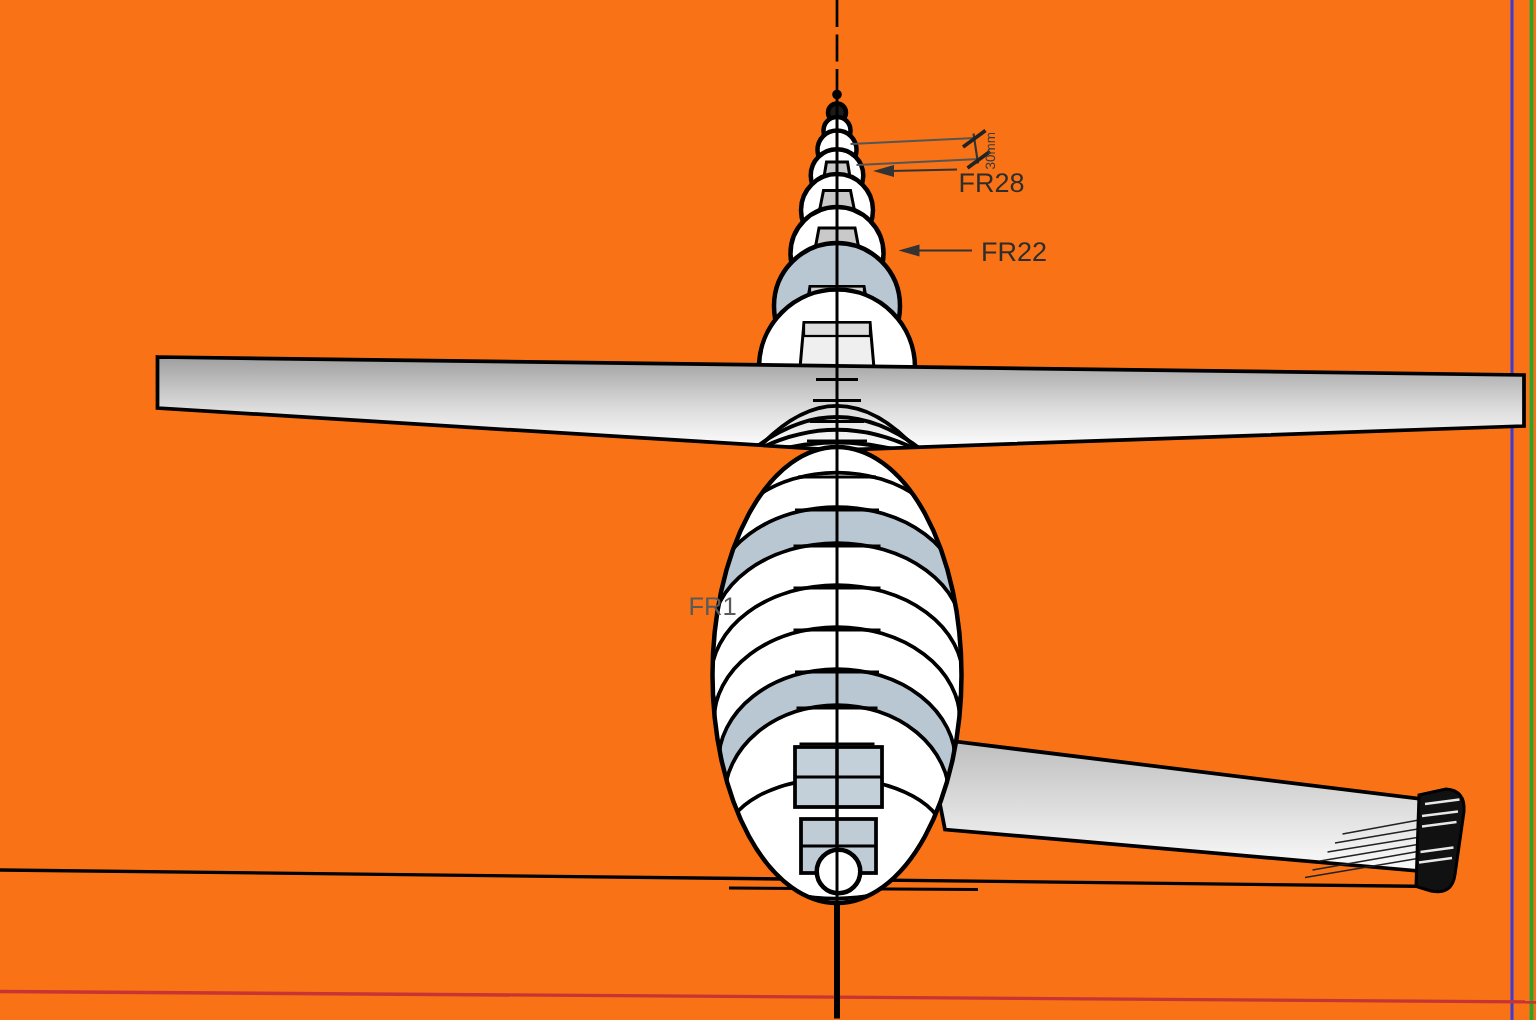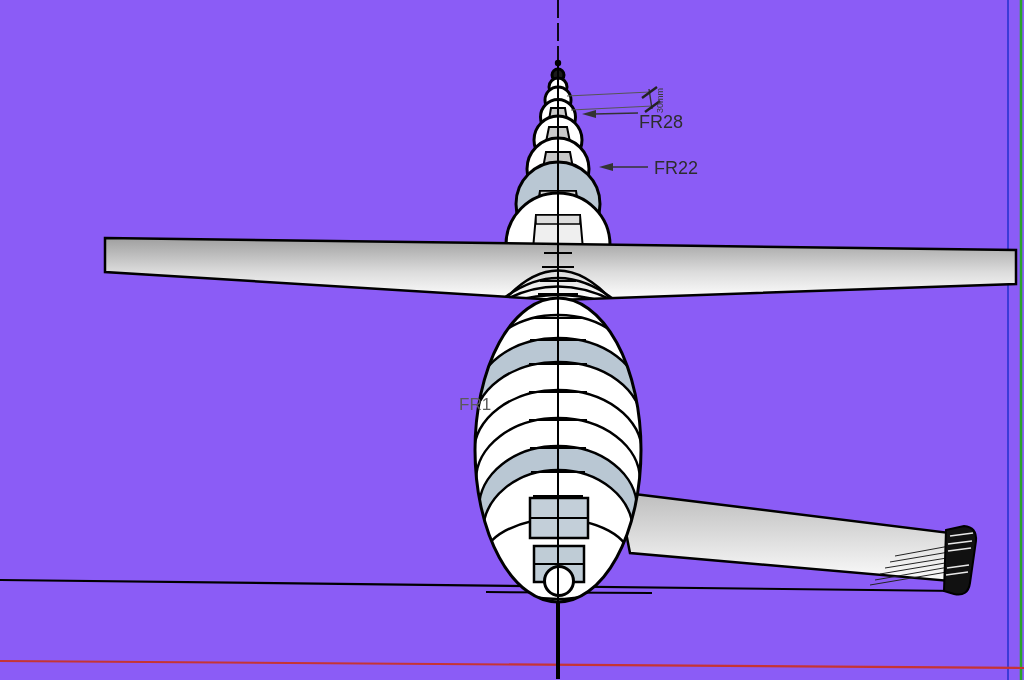--- a/index.html
+++ b/index.html
@@ -1,16 +1,16 @@
 <!DOCTYPE html>
 <html><head>
 <meta charset="utf-8">
 <style>
   html,body{margin:0;padding:0;background:#fff;width:1024px;height:680px;overflow:hidden;}
-  #viewport{position:relative;width:1024px;height:680px;background:#8b5cf6;
+  #viewport{position:relative;width:1024px;height:680px;background:#f97316;
     font-family:"Liberation Sans", sans-serif;}
   svg text{font-family:"Liberation Sans", sans-serif;}
   .lbl{fill:#2d2d2d;font-size:18px;}
   .lbl-dim{fill:#3a3a3a;font-size:9px;}
   .lbl-faded{fill:#5a5a5a;font-size:17px;}
 </style>
 </head>
 <body>
 
 <div id="viewport">

